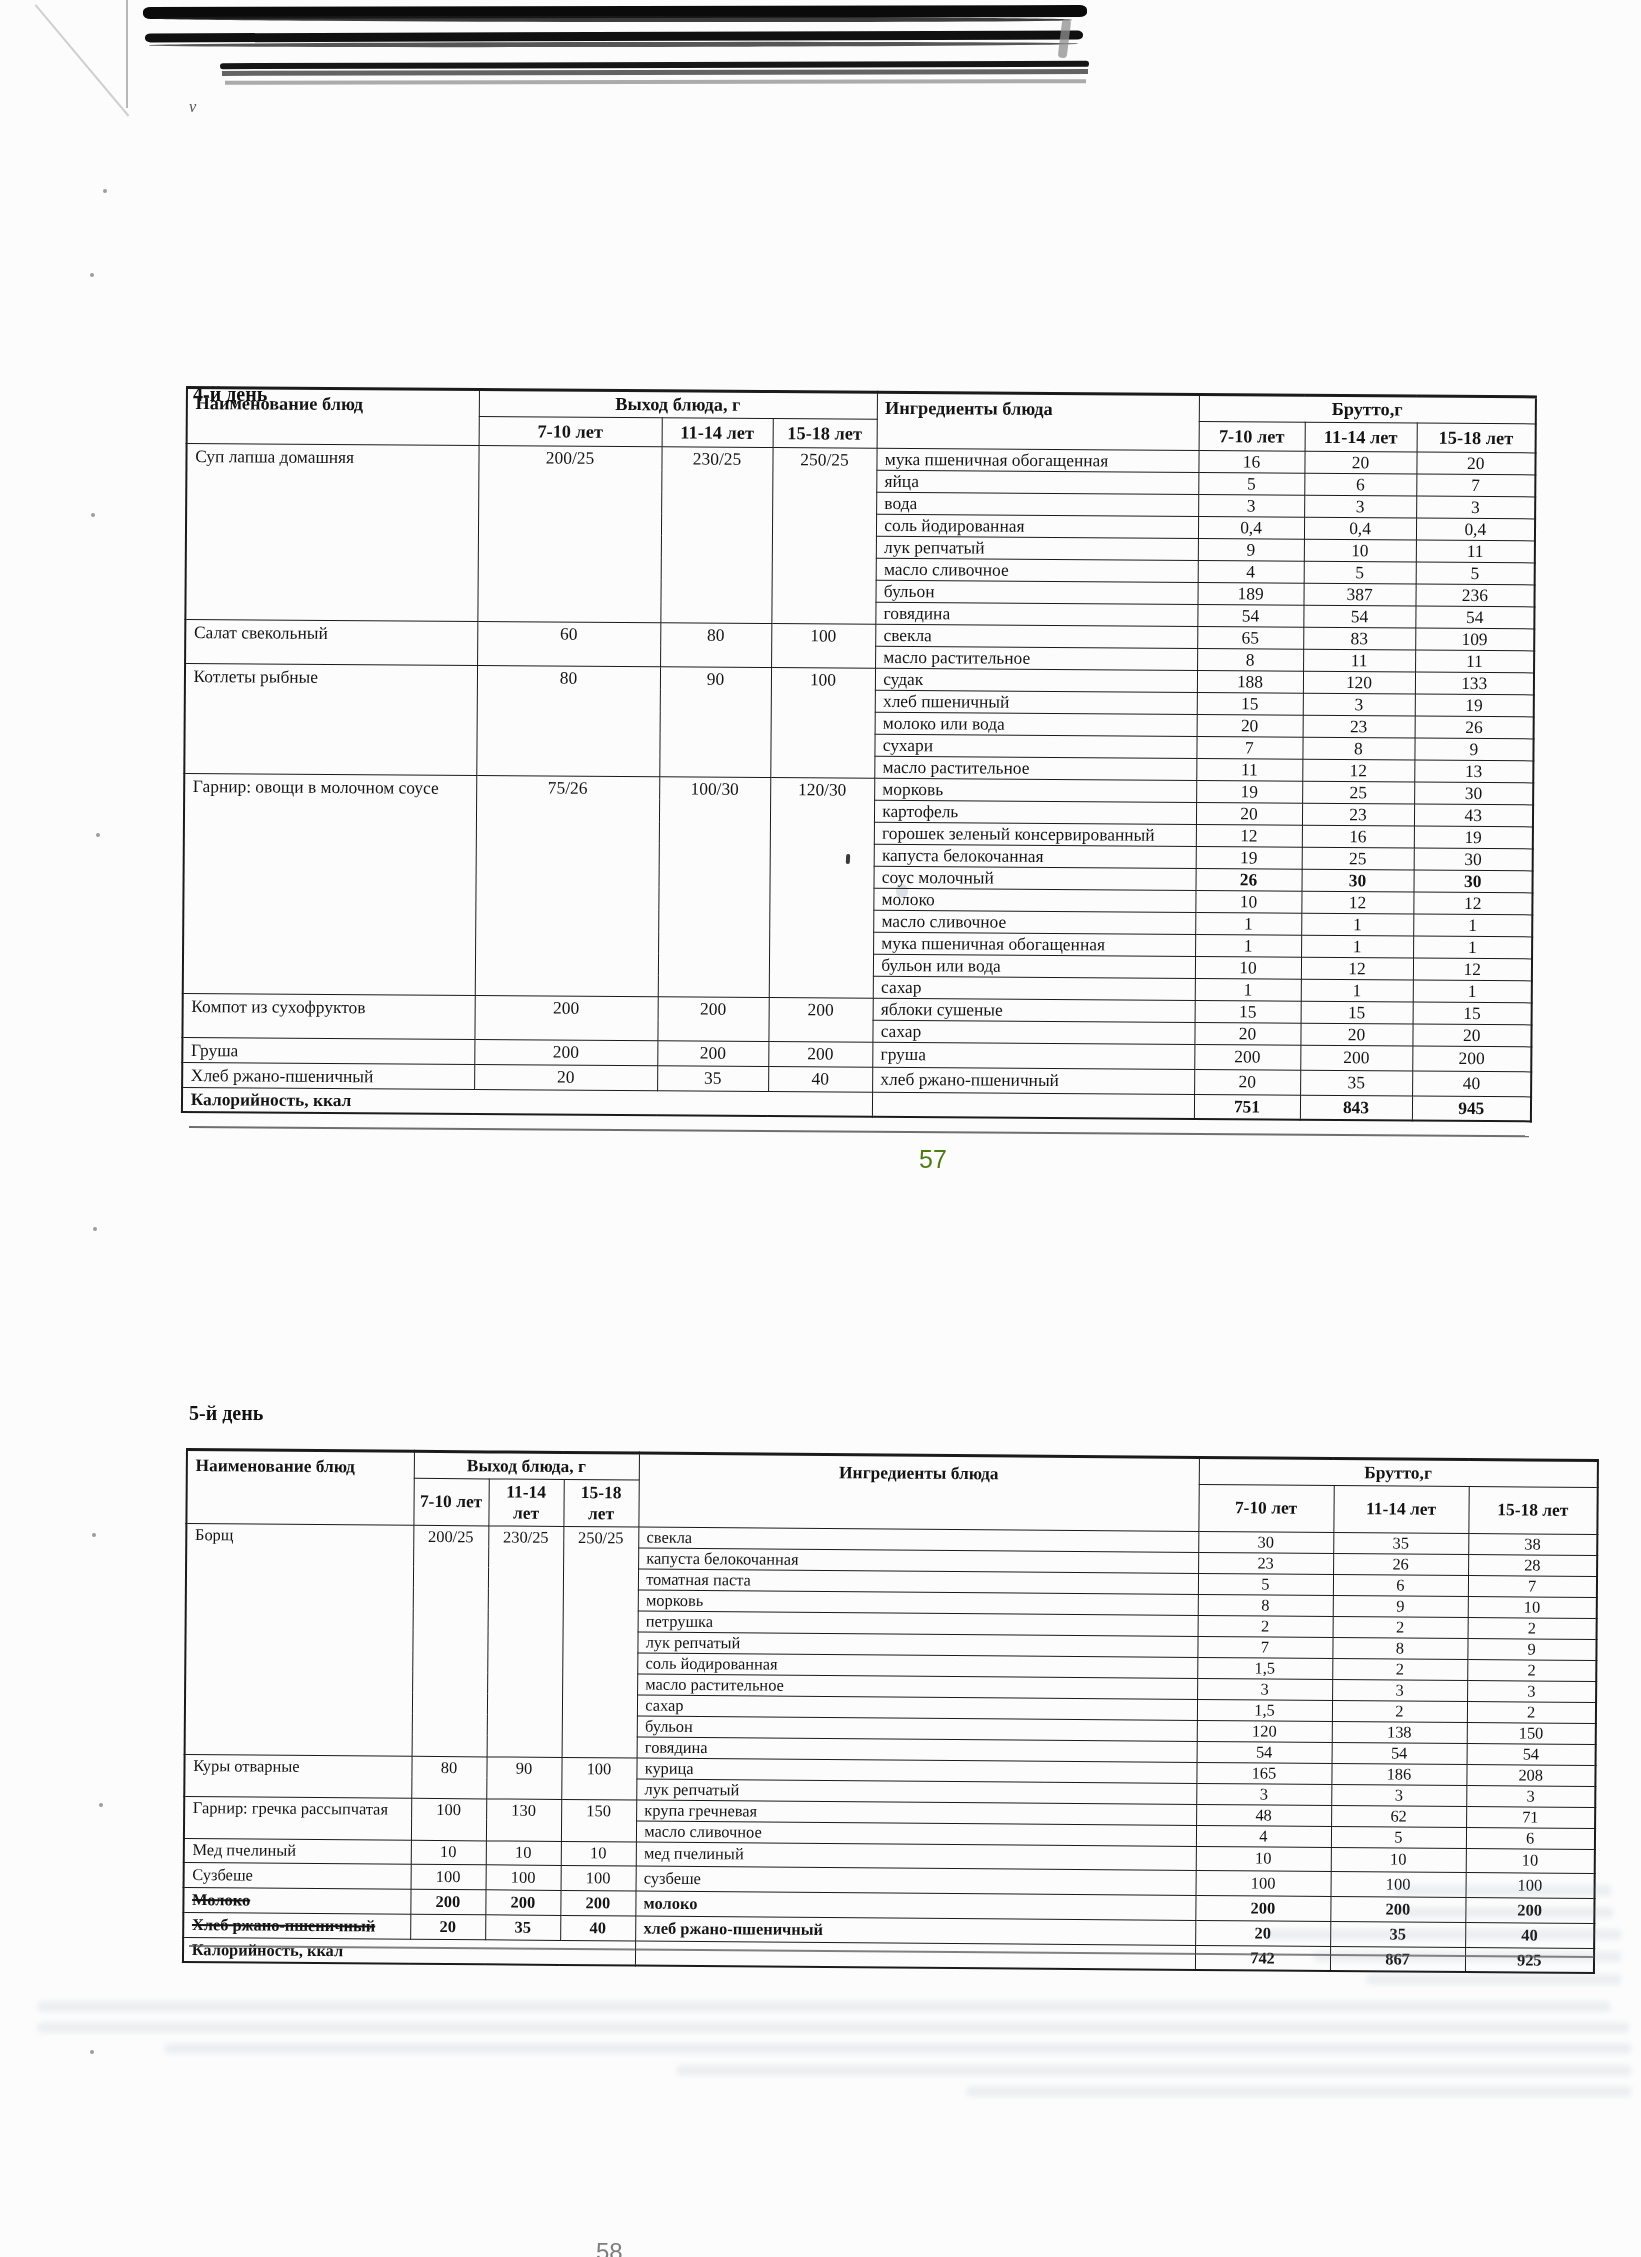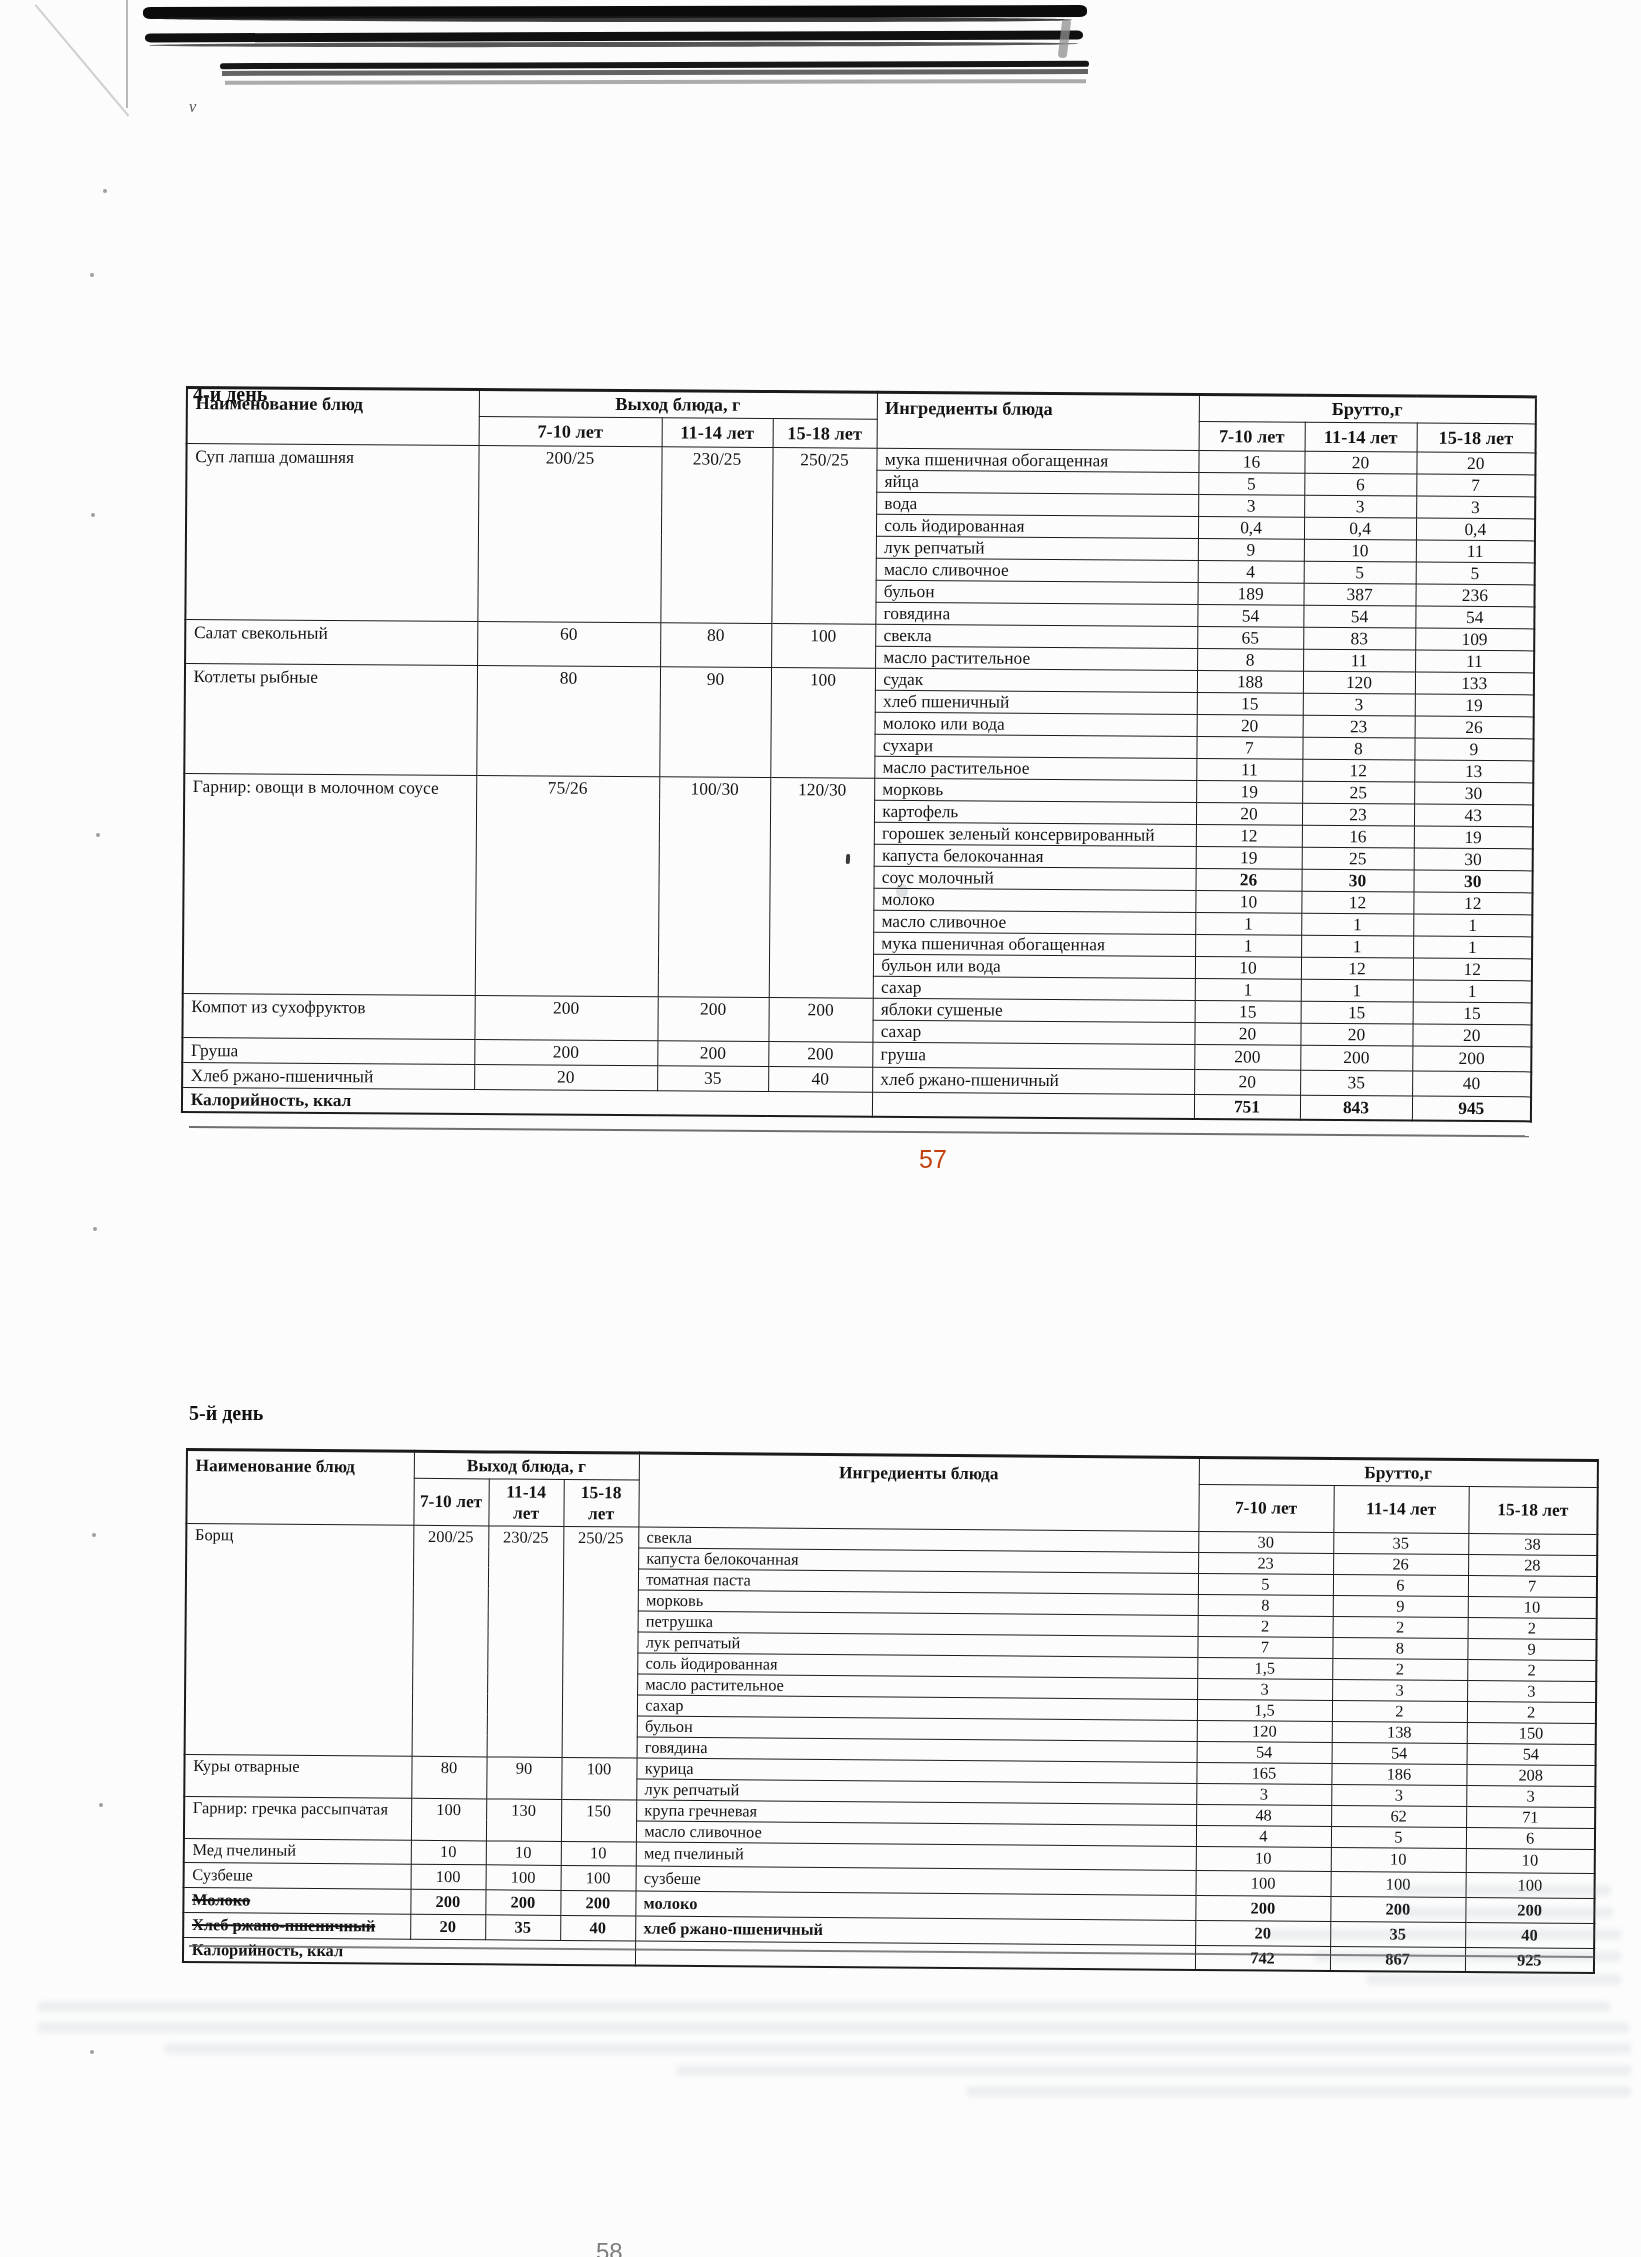--- a/index.html
+++ b/index.html
@@ -304,21 +304,21 @@
             <td class="cell-ing"></td>
             <td class="cell-gross b">751</td>
             <td class="cell-gross b">843</td>
             <td class="cell-gross b">945</td>
           </tr>
         </tbody>
     </table>
   </div>
   <div class="xline" style="left:189px;top:1126px;width:1340px;transform:rotate(0.4deg);"></div>
 
-  <div class="page-num" style="left:919px;top:1145px;font-size:25px;color:#c2410c;">57</div>
+  <div class="page-num" style="left:919px;top:1145px;font-size:25px;color:#4d7c0f;">57</div>
 
   <div class="day-label" style="left:189px;top:1402px;">5-й день</div>
 
   <div class="tbl-wrap t2" style="left:186px;top:1448px;transform:rotate(0.45deg);">
     <table style="width:1413px;">
       <colgroup>
         <col style="width:227px">
           <col style="width:75px">
           <col style="width:75px">
           <col style="width:75px">

